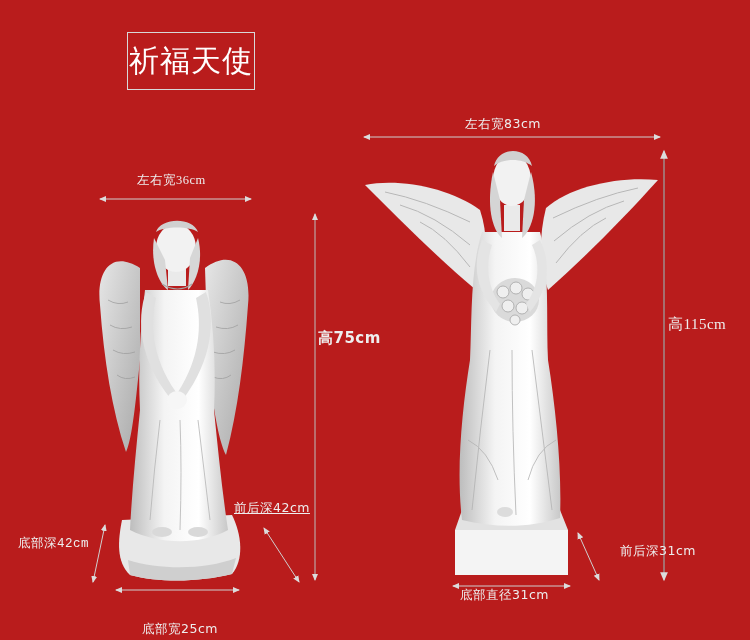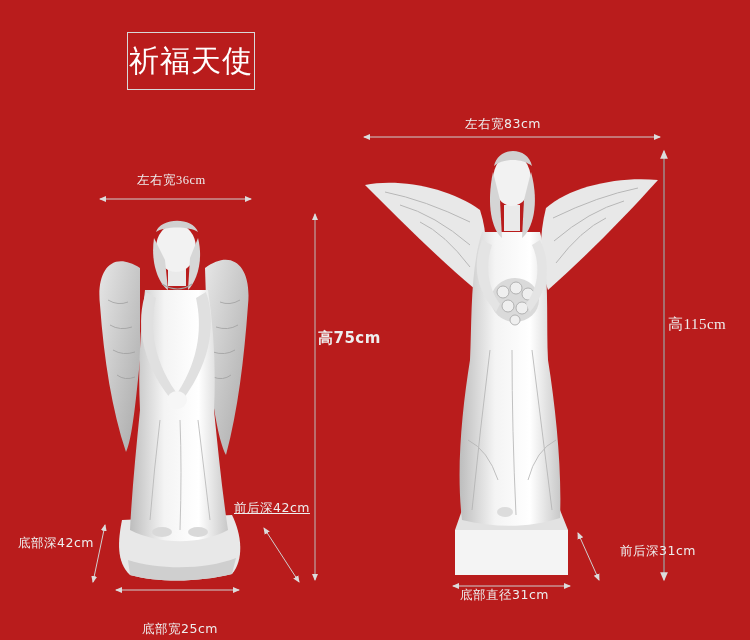--- a/index.html
+++ b/index.html
@@ -135,20 +135,20 @@
 
     <line x1="364" y1="137" x2="660" y2="137" stroke="#cfcfcf" stroke-width="1" marker-start="url(#ah)" marker-end="url(#ah)"></line>
     <line x1="664" y1="151" x2="664" y2="580" stroke="#9c9c9c" stroke-width="1.3" marker-start="url(#ah)" marker-end="url(#ah)"></line>
     <line x1="578" y1="533" x2="599" y2="580" stroke="#cfcfcf" stroke-width="1" marker-start="url(#ah)" marker-end="url(#ah)"></line>
     <line x1="453" y1="586" x2="570" y2="586" stroke="#cfcfcf" stroke-width="1" marker-start="url(#ah)" marker-end="url(#ah)"></line>
   </svg>
 
   <div class="label" style="left:137px;top:172px;font-family:Liberation Serif, serif;">左右宽36cm</div>
   <div class="label big" style="left:318px;top:329px;font-weight:bold;">高75cm</div>
   <div class="label" style="left:234px;top:500px;text-decoration:underline;">前后深42cm</div>
-  <div class="label" style="left:18px;top:535px;">底部深42cm</div>
+  <div class="label" style="left:18px;top:535px;font-family:Liberation Mono, monospace;">底部深42cm</div>
   <div class="label" style="left:142px;top:621px;">底部宽25cm</div>
 
   <div class="label" style="left:465px;top:107px;margin-top:9px;">左右宽83cm</div>
   <div class="label big" style="left:668px;top:315px;font-family:Liberation Serif, serif;">高115cm</div>
   <div class="label" style="left:620px;top:543px;">前后深31cm</div>
   <div class="label" style="left:460px;top:587px;">底部直径31cm</div>
 </div>
 
 </body></html>

